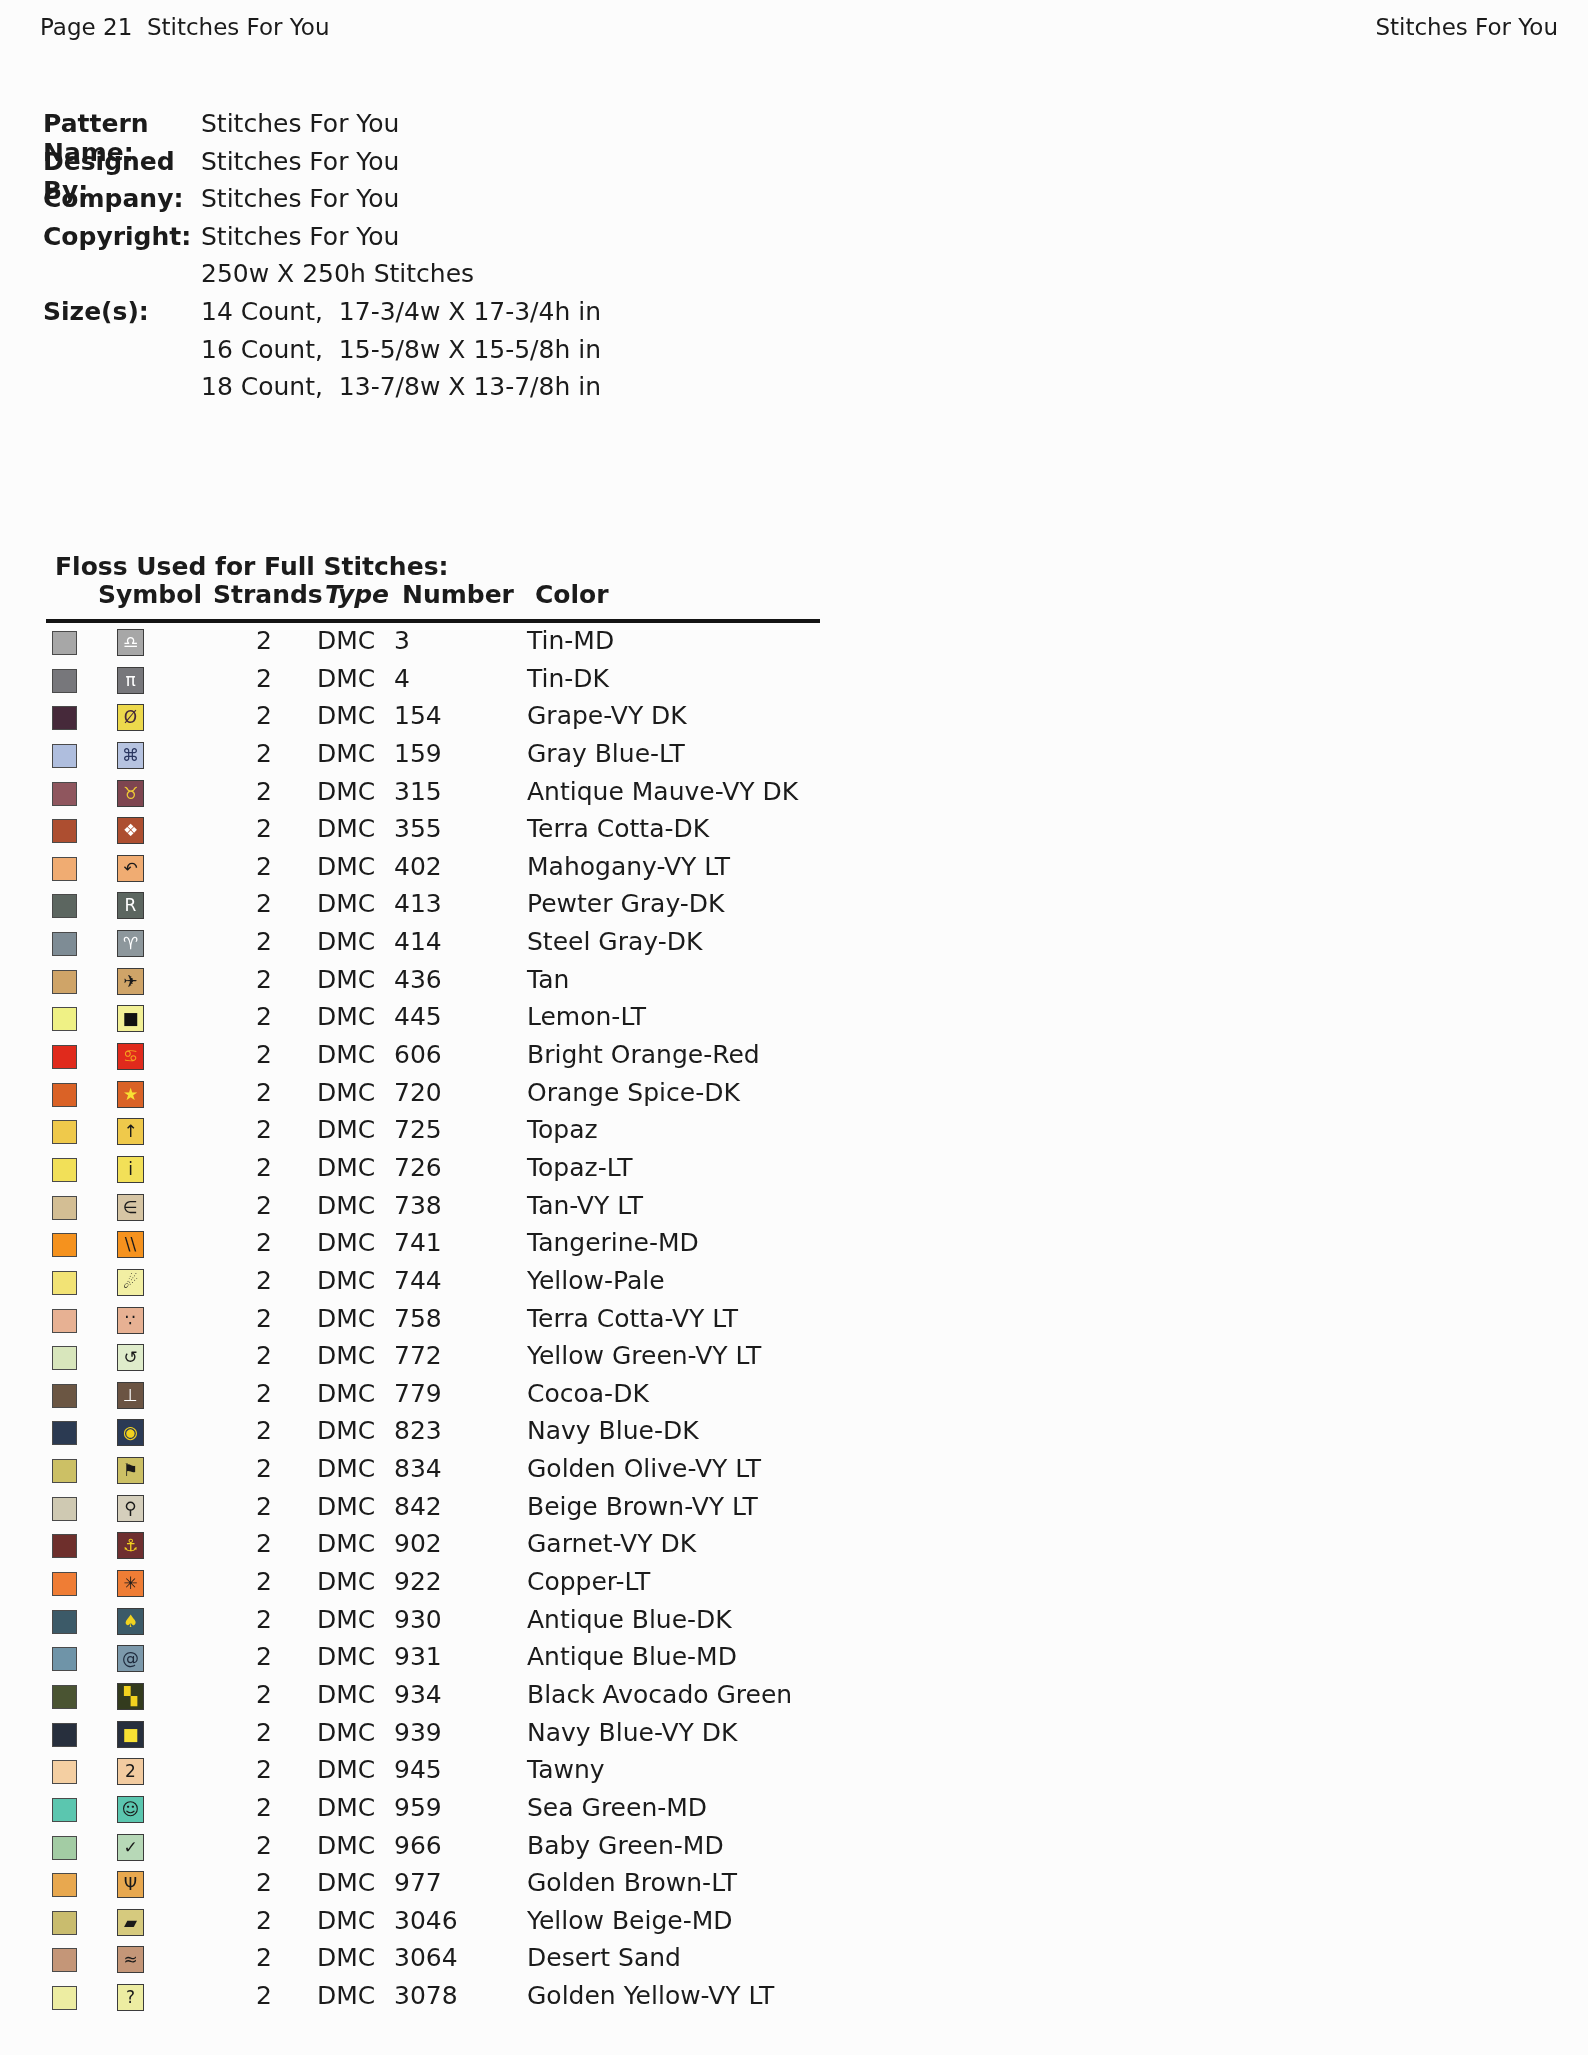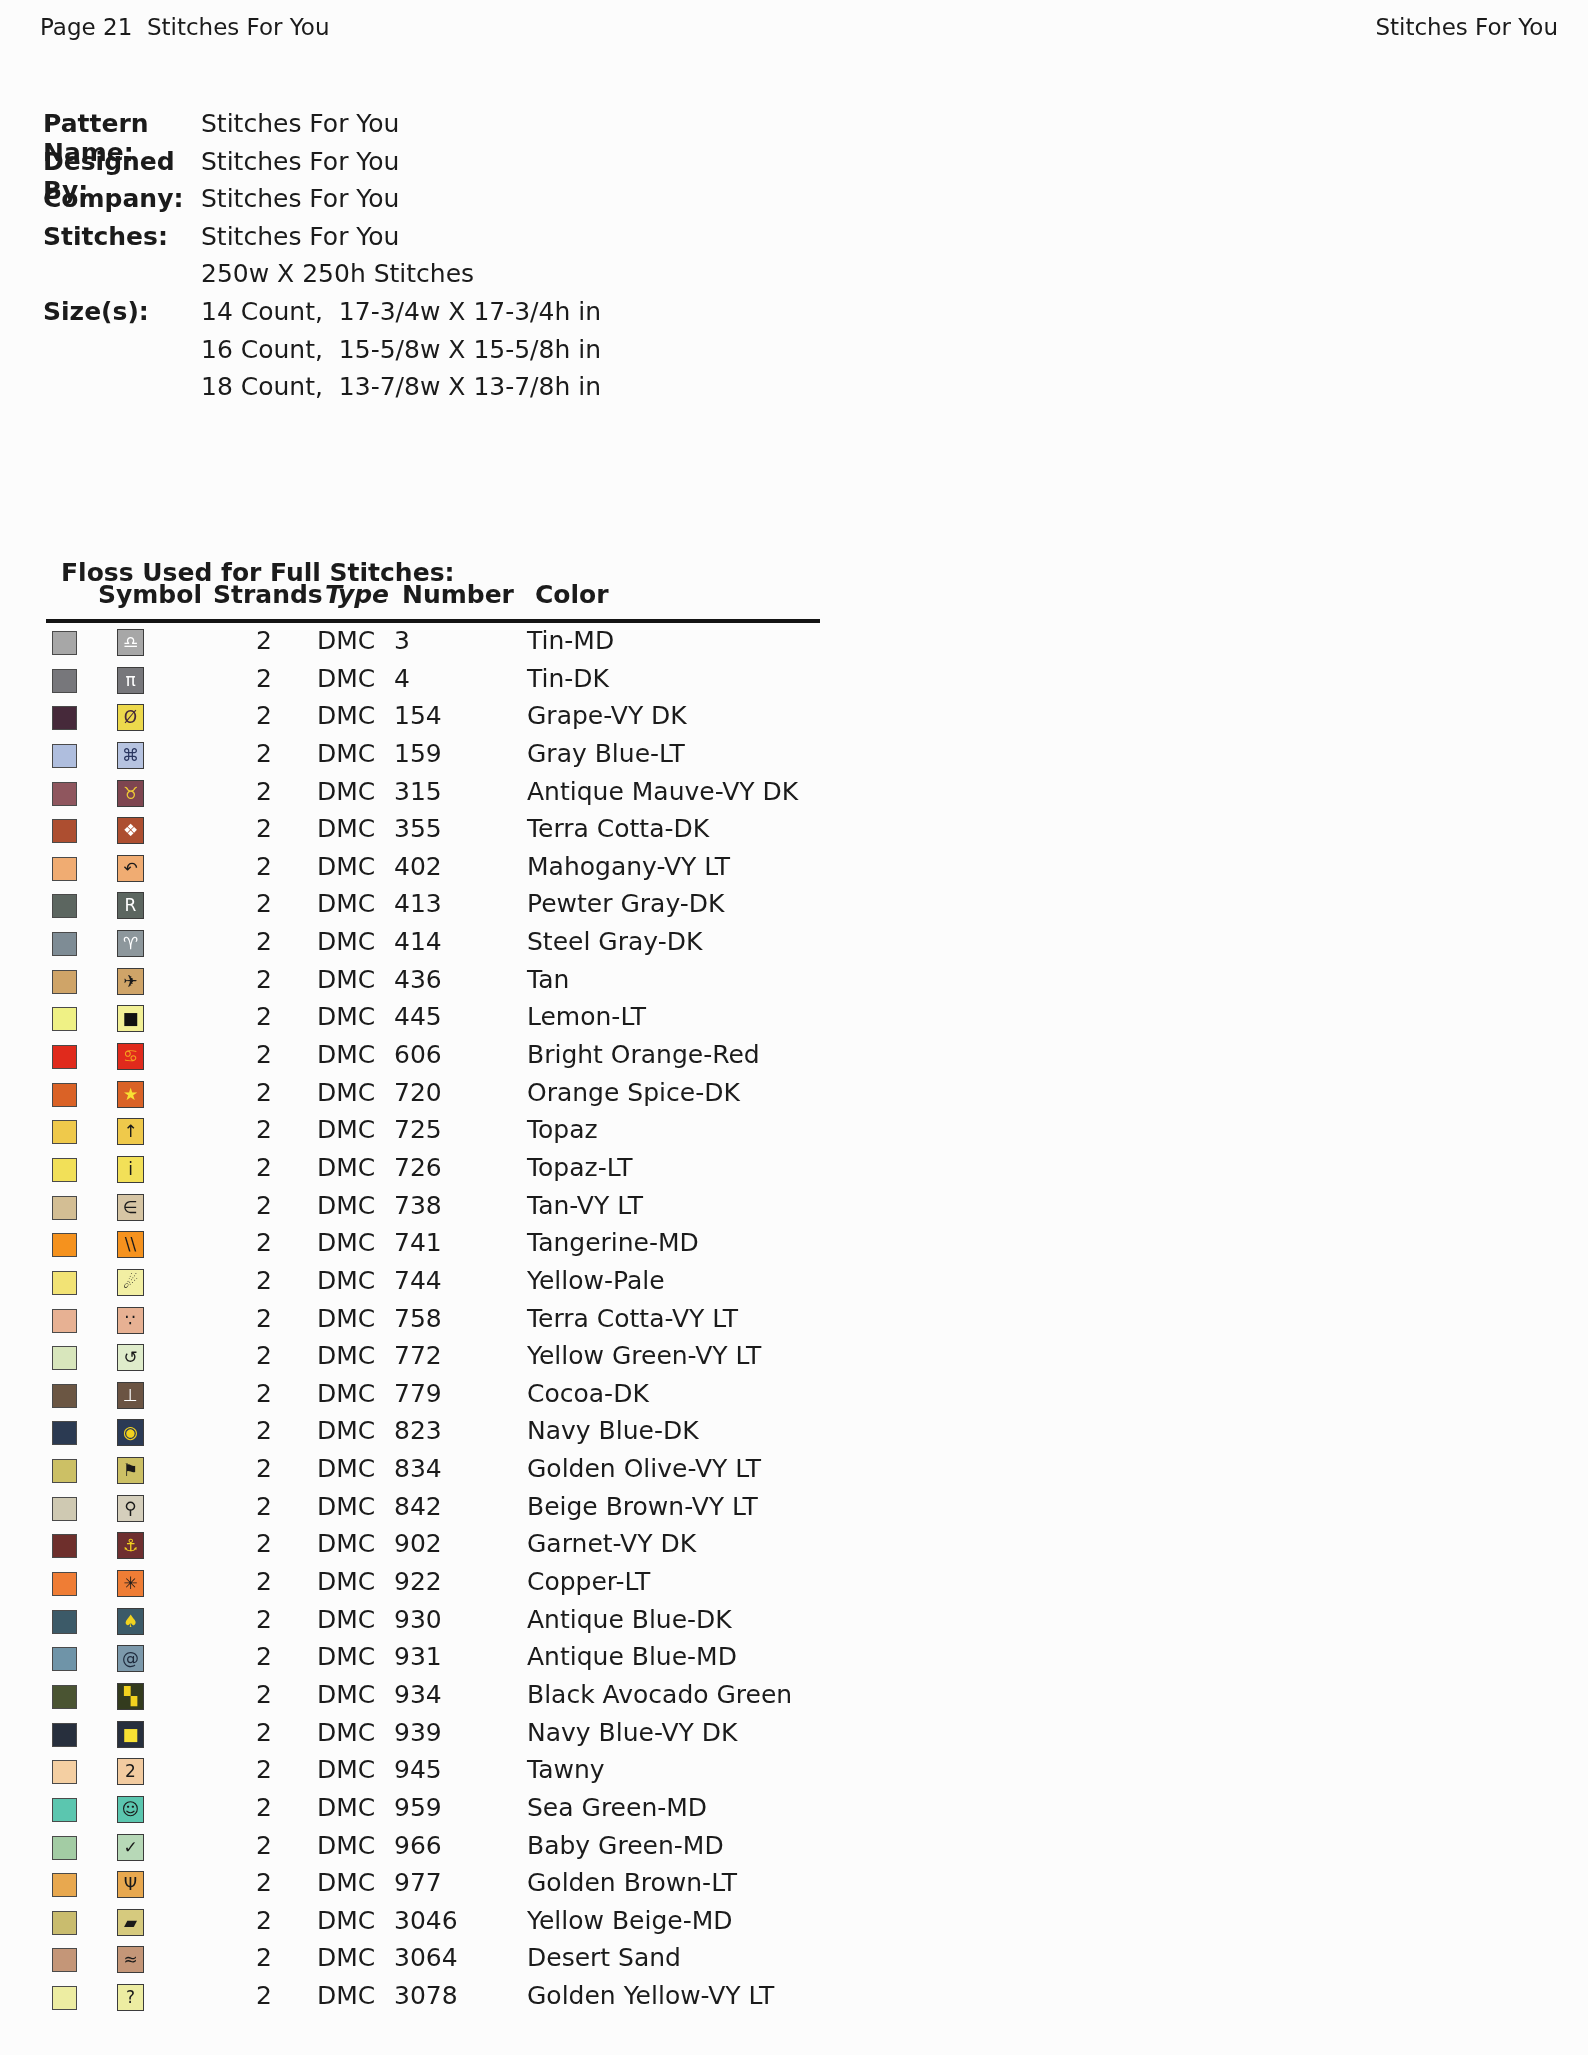--- a/index.html
+++ b/index.html
@@ -15,21 +15,21 @@
   .topbar{
     position:absolute;left:40px;right:30px;top:14px;
     display:flex;justify-content:space-between;
     font-size:23px;white-space:pre;
   }
   .info{position:absolute;left:43px;top:109px;}
   .irow{display:flex;height:37.6px;align-items:flex-start;font-size:25px;}
   .ilabel{width:158px;font-weight:700;flex:none;}
   .ivalue{white-space:pre;}
   .floss-title{
-    position:absolute;left:43px;top:540px;margin:18px;
+    position:absolute;left:43px;top:540px;margin:12px;
     font-size:25px;font-weight:700;
   }
   .thead{position:absolute;left:8px;top:580px;width:100%;height:40px;font-size:25px;font-weight:700;}
   .thead span{position:absolute;top:0;}
   .th-symbol{left:90px;}
   .th-strands{left:205px;}
   .th-type{left:317px;font-style:italic;}
   .th-number{left:394px;}
   .th-color{left:527px;}
   .rule{position:absolute;left:46px;top:619px;width:774px;height:4px;background:#141414;}
@@ -71,21 +71,21 @@
     <span class="ilabel">Designed By:</span>
     <span class="ivalue">Stitches For You</span>
   </div>
 
   <div class="irow">
     <span class="ilabel">Company:</span>
     <span class="ivalue">Stitches For You</span>
   </div>
 
   <div class="irow">
-    <span class="ilabel">Stitches:</span>
+    <span class="ilabel">Copyright:</span>
     <span class="ivalue">Stitches For You</span>
   </div>
 
 
   <div class="irow">
     <span class="ilabel"></span>
     <span class="ivalue">250w X 250h Stitches</span>
   </div>
 
   <div class="irow">

